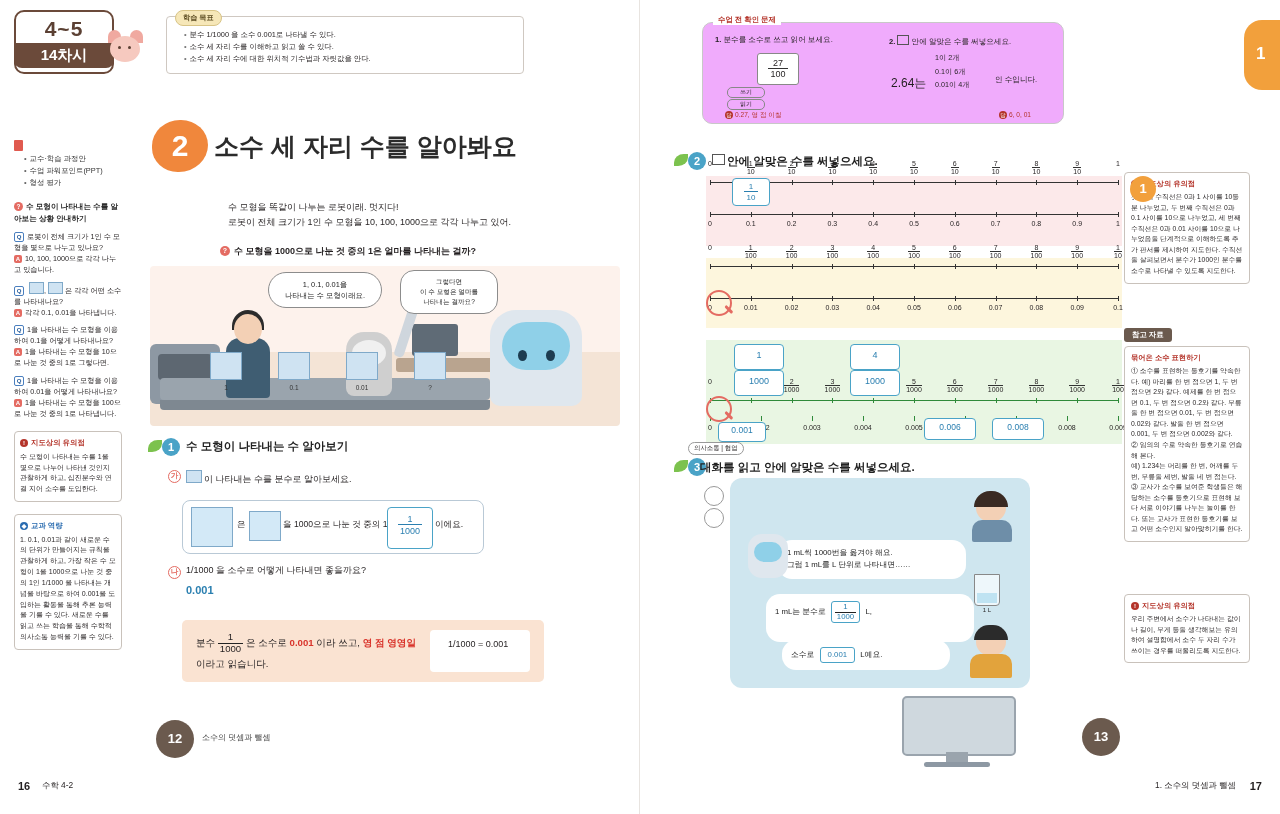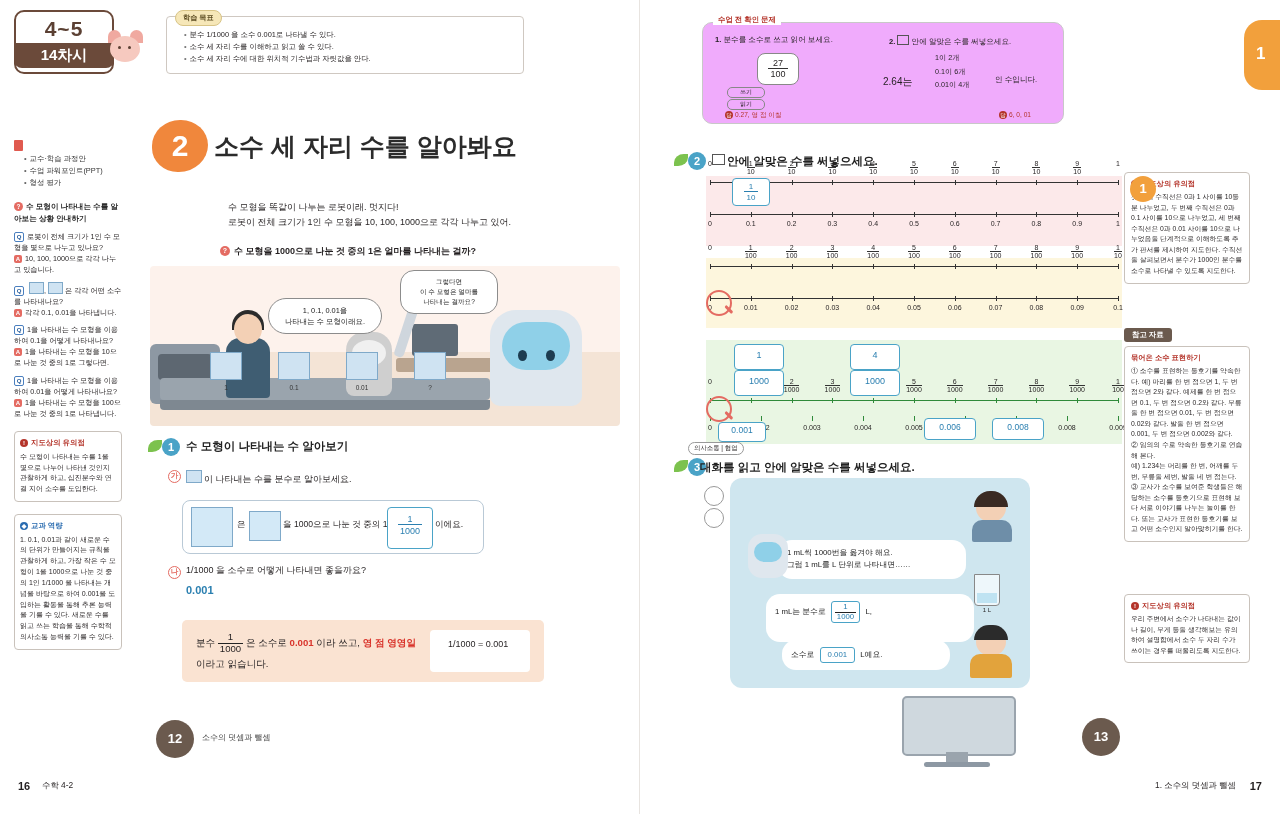--- a/index.html
+++ b/index.html
@@ -287,21 +287,21 @@
       <div class="cube" style="left:128px;top:86px;">
           <div class="lbl">0.1</div>
         </div>
       <div class="cube" style="left:196px;top:86px;">
           <div class="lbl">0.01</div>
         </div>
       <div class="cube" style="left:264px;top:86px;">
           <div class="lbl">?</div>
         </div>
 
-      <div class="bubble" style="left:118px;top:32px;width:96px;white-space:pre-line;border-radius:18px;">1, 0.1, 0.01을
+      <div class="bubble" style="left:118px;top:6px;width:96px;white-space:pre-line;border-radius:18px;">1, 0.1, 0.01을
 나타내는 수 모형이래요.</div>
       <div class="bubble" style="left:250px;top:4px;width:80px;white-space:pre-line;font-size:6.6px;">그렇다면
 이 수 모형은 얼마를
 나타내는 걸까요?</div>
     </div>
 
     <div class="act-leaf" style="left:20px;top:432px;"></div>
     <div class="act-badge" style="left:34px;top:430px;">1</div>
     <div class="act-head" style="left:58px;top:431px;">수 모형이 나타내는 수 알아보기</div>
 
@@ -350,36 +350,36 @@
 
   <div class="abs" id="right-page">
 
     <div class="rounded-panel" style="left:50px;top:14px;width:360px;height:100px;">
       <div class="prev-tab" style="left:10px;top:-8px;padding:0 5px;">수업 전 확인 문제</div>
 
       <div style="position:absolute;left:12px;top:12px;font-size:7.6px;">
         <span class="bold">1.</span>
         <span>분수를 소수로 쓰고 읽어 보세요.</span>
       </div>
-      <div class="mini-box" style="left:54px;top:30px;width:40px;height:30px;border-radius:8px;">
+      <div class="mini-box" style="left:54px;top:30px;width:40px;height:30px;">
         <div style="font-size:9px;text-align:center;margin-top:4px;border-bottom:1px solid #333;width:20px;margin-left:10px;">27</div>
         <div style="font-size:9px;text-align:center;">100</div>
       </div>
       <div style="position:absolute;left:24px;top:64px;width:36px;height:9px;border:1px solid #888;border-radius:5px;font-size:6px;text-align:center;line-height:9px;">쓰기</div>
       <div style="position:absolute;left:24px;top:76px;width:36px;height:9px;border:1px solid #888;border-radius:5px;font-size:6px;text-align:center;line-height:9px;">읽기</div>
       <div style="position:absolute;left:22px;top:88px;font-size:6.6px;color:#b4342a;">
         <span style="display:inline-block;width:8px;height:8px;border-radius:50%;background:#b4342a;color:#fff;text-align:center;line-height:8px;font-size:5.5px;margin-right:2px;">답</span><span>0.27, 영 점 이칠</span>
       </div>
 
       <div style="position:absolute;left:186px;top:12px;font-size:7.6px;">
         <span class="bold">2.</span>
         <span style="display:inline-block;width:10px;height:8px;border:1px solid #555;vertical-align:-1px;"></span>
         <span>안에 알맞은 수를 써넣으세요.</span>
       </div>
-      <div style="position:absolute;left:180px;top:52px;font-size:10px;">2.64는</div>
+      <div style="position:absolute;left:188px;top:52px;font-size:12px;">2.64는</div>
       <div style="position:absolute;left:232px;top:28px;font-size:7.2px;line-height:1.9;">
         <div>1이 2개</div>
         <div>0.1이 6개</div>
         <div>0.01이 4개</div>
       </div>
       <div style="position:absolute;left:292px;top:52px;font-size:7.6px;">인 수입니다.</div>
       <div style="position:absolute;left:296px;top:88px;font-size:6.6px;color:#b4342a;">
         <span style="display:inline-block;width:8px;height:8px;border-radius:50%;background:#b4342a;color:#fff;text-align:center;line-height:8px;font-size:5.5px;margin-right:2px;">답</span><span>6, 0, 01</span>
       </div>
     </div>

